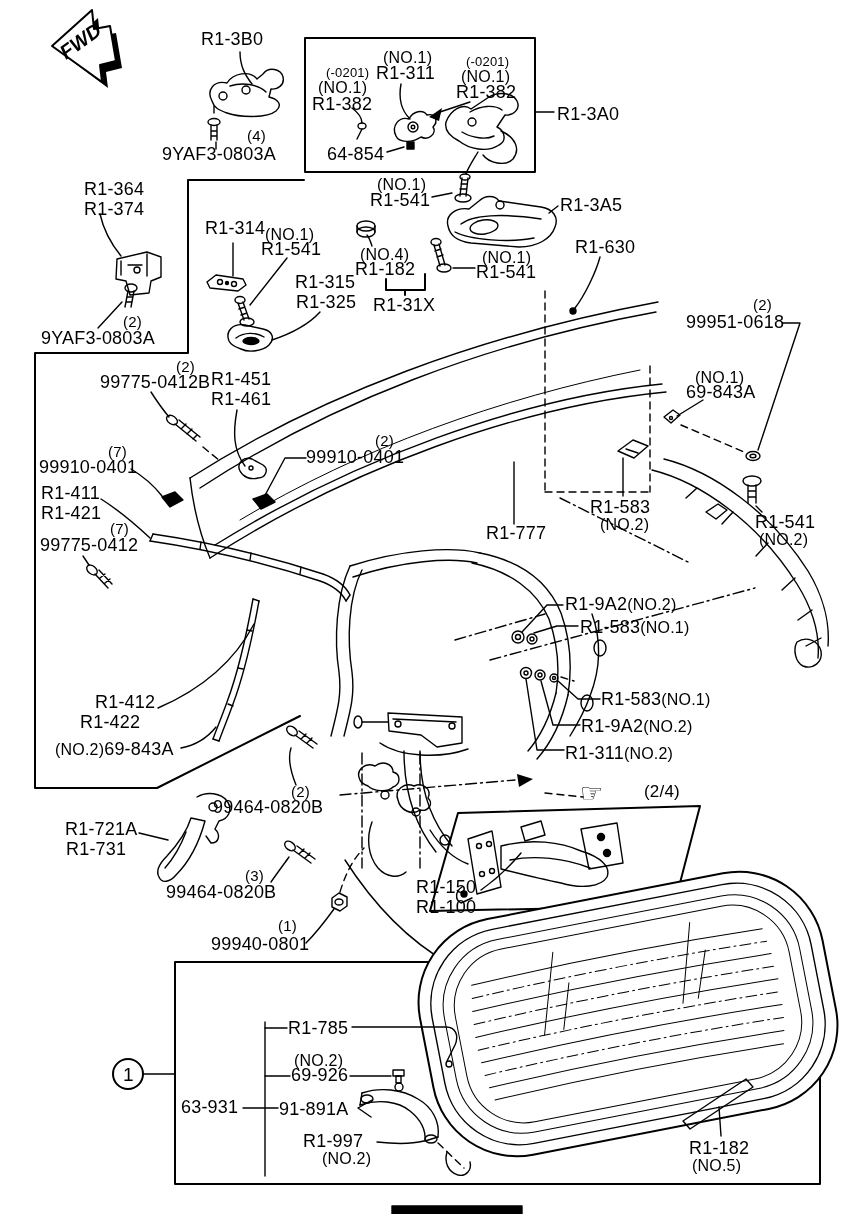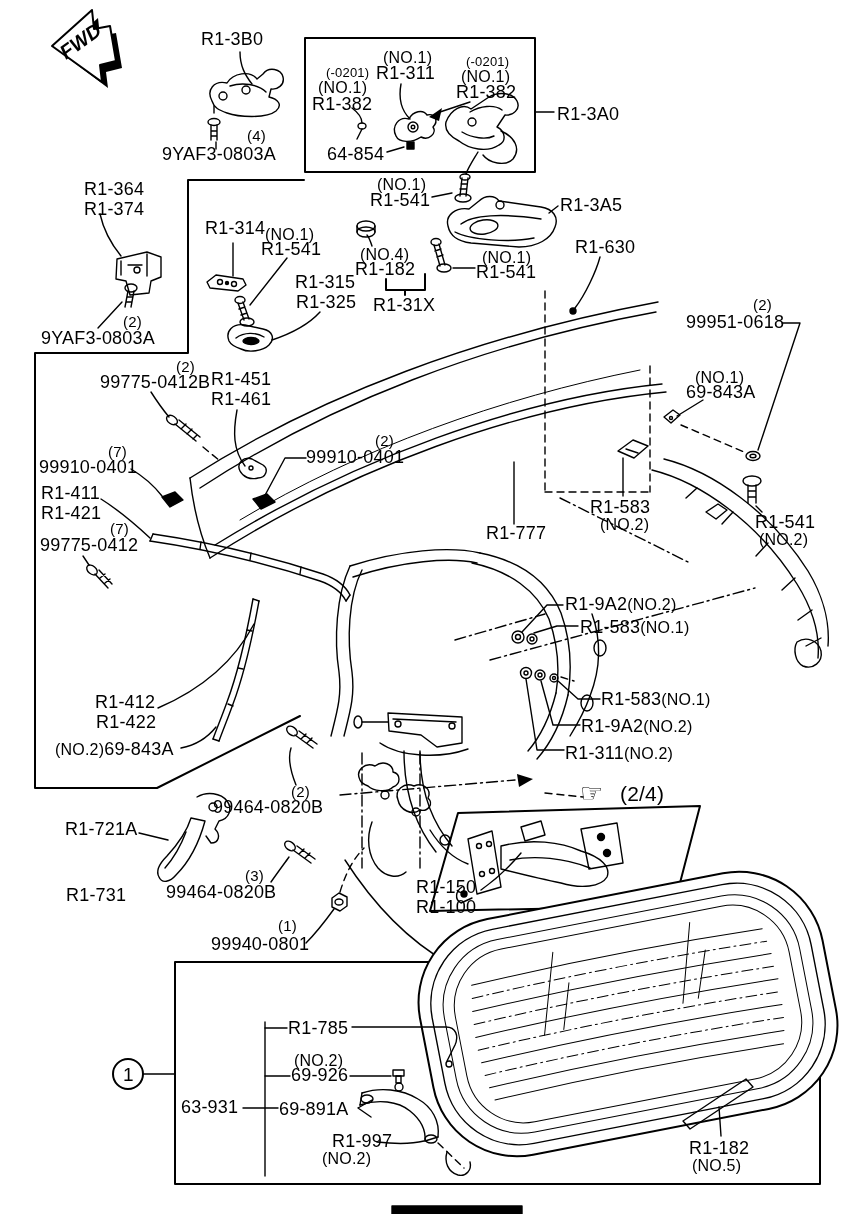--- a/index.html
+++ b/index.html
@@ -15,21 +15,21 @@
   #art .dd{stroke-dasharray:11 4 2 4;}
   #art .w2{stroke-width:2;}
   #art .w1{stroke-width:1;}
   #art text{fill:#000;stroke:none;}
   .lbl{position:absolute;font-size:18px;color:#000;white-space:nowrap;line-height:1;
        letter-spacing:.2px;}
   .sm{font-size:16px;}
   .md{font-size:16px;}
   .xs{font-size:13px;}
   .qty{font-size:15px;}
-  .big{font-size:21px;}
+  .big{font-size:17px;margin-left:24px;}
   .hand{font-size:26px;line-height:1;}
   .bubble{font-size:19px;}
 </style>
 </head>
 <body>
 
 <div class="stage">
 
 <svg id="art" width="864" height="1214" viewBox="0 0 864 1214">
 
@@ -390,41 +390,41 @@
 <div class="lbl" style="left:755px;top:513px">R1-541</div>
 <div class="lbl sm" style="left:759px;top:532px">(NO.2)</div>
 
 <div class="lbl" style="left:565px;top:595px"><span>R1-9A2</span><span class="sm">(NO.2)</span></div>
 <div class="lbl" style="left:580px;top:618px"><span>R1-583</span><span class="sm">(NO.1)</span></div>
 <div class="lbl" style="left:601px;top:690px"><span>R1-583</span><span class="sm">(NO.1)</span></div>
 <div class="lbl" style="left:581px;top:717px"><span>R1-9A2</span><span class="sm">(NO.2)</span></div>
 <div class="lbl" style="left:565px;top:744px"><span>R1-311</span><span class="sm">(NO.2)</span></div>
 
 <div class="lbl" style="left:95px;top:693px">R1-412</div>
-<div class="lbl" style="left:96px;top:713px">R1-422</div>
+<div class="lbl" style="left:80px;top:713px">R1-422</div>
 <div class="lbl" style="left:55px;top:740px"><span class="md">(NO.2)</span><span>69-843A</span></div>
 
 <div class="lbl qty" style="left:291px;top:784px">(2)</div>
 <div class="lbl" style="left:213px;top:798px">99464-0820B</div>
 <div class="lbl" style="left:65px;top:820px">R1-721A</div>
-<div class="lbl" style="left:66px;top:886px">R1-731</div>
+<div class="lbl" style="left:66px;top:840px">R1-731</div>
 <div class="lbl qty" style="left:245px;top:868px">(3)</div>
 <div class="lbl" style="left:166px;top:883px">99464-0820B</div>
 <div class="lbl qty" style="left:278px;top:918px">(1)</div>
 <div class="lbl" style="left:211px;top:935px">99940-0801</div>
 
 <div class="lbl" style="left:416px;top:878px">R1-150</div>
 <div class="lbl" style="left:416px;top:898px">R1-100</div>
 <div class="lbl hand" style="left:580px;top:780px">☞</div>
 <div class="lbl big" style="left:620px;top:783px">(2/4)</div>
 
 <div class="lbl bubble" style="left:123px;top:1065px">1</div>
 <div class="lbl" style="left:288px;top:1019px">R1-785</div>
 <div class="lbl sm" style="left:294px;top:1053px">(NO.2)</div>
 <div class="lbl" style="left:291px;top:1066px">69-926</div>
 <div class="lbl" style="left:181px;top:1098px">63-931</div>
-<div class="lbl" style="left:279px;top:1100px">69-891A</div>
-<div class="lbl" style="left:332px;top:1132px">R1-997</div>
+<div class="lbl" style="left:279px;top:1100px">91-891A</div>
+<div class="lbl" style="left:303px;top:1132px">R1-997</div>
 <div class="lbl sm" style="left:322px;top:1151px">(NO.2)</div>
 <div class="lbl" style="left:689px;top:1139px">R1-182</div>
 <div class="lbl sm" style="left:692px;top:1158px">(NO.5)</div>
 
 </div>
 
 </body></html>

